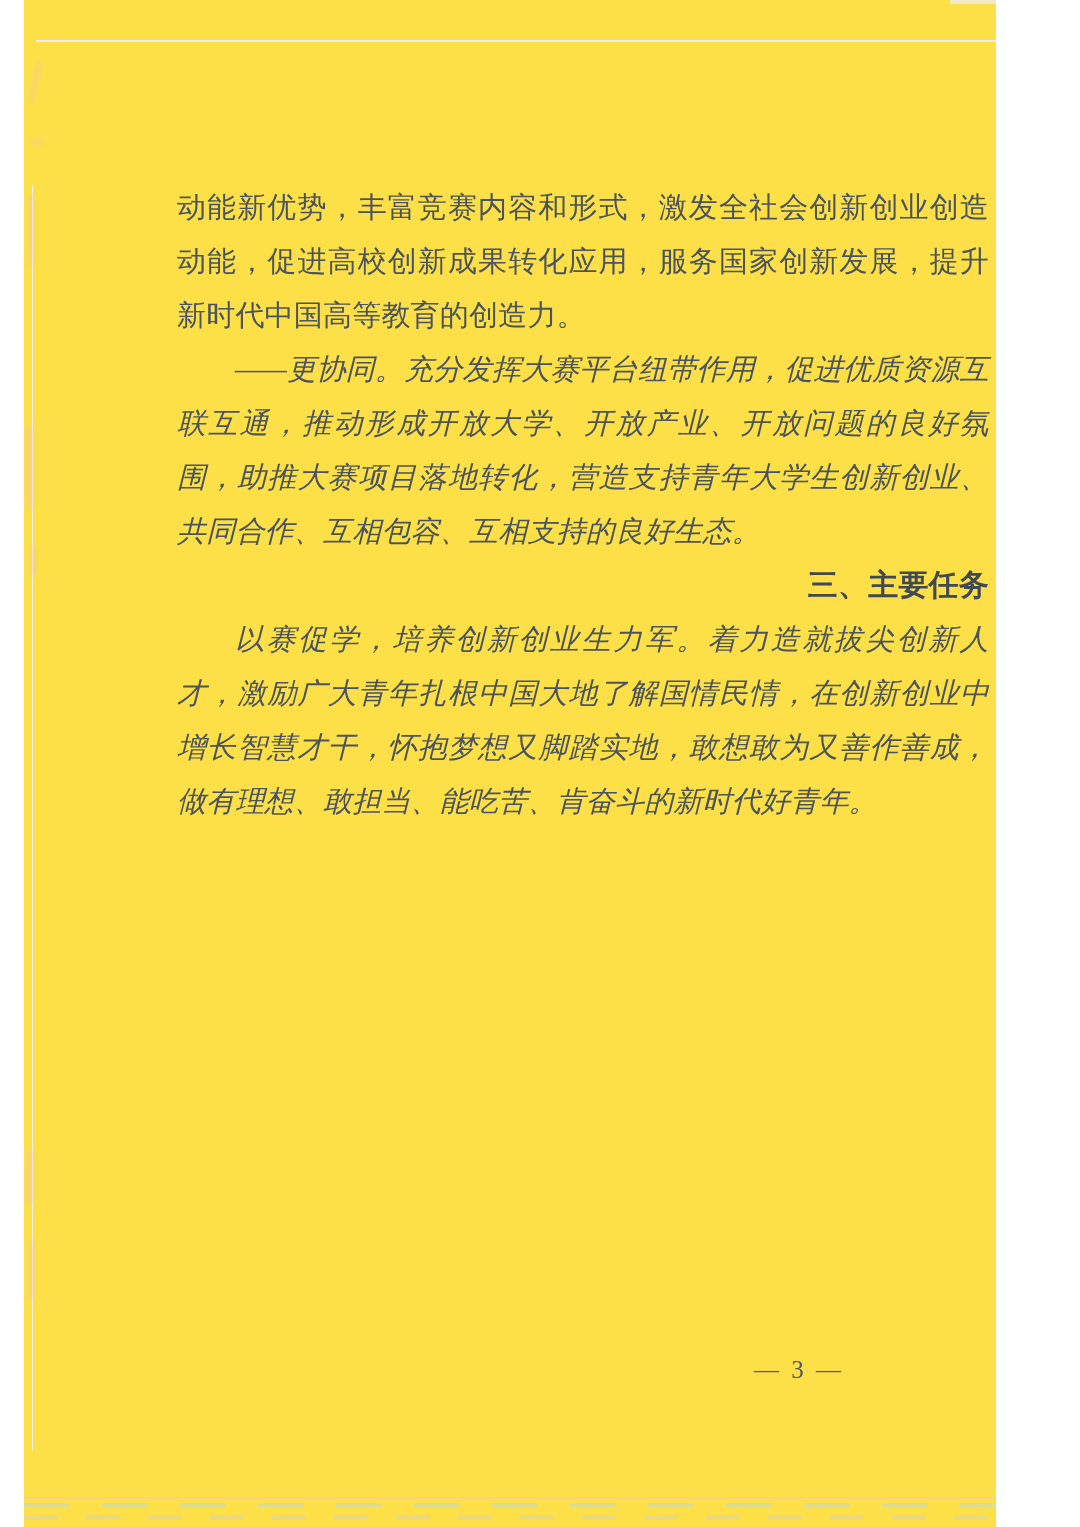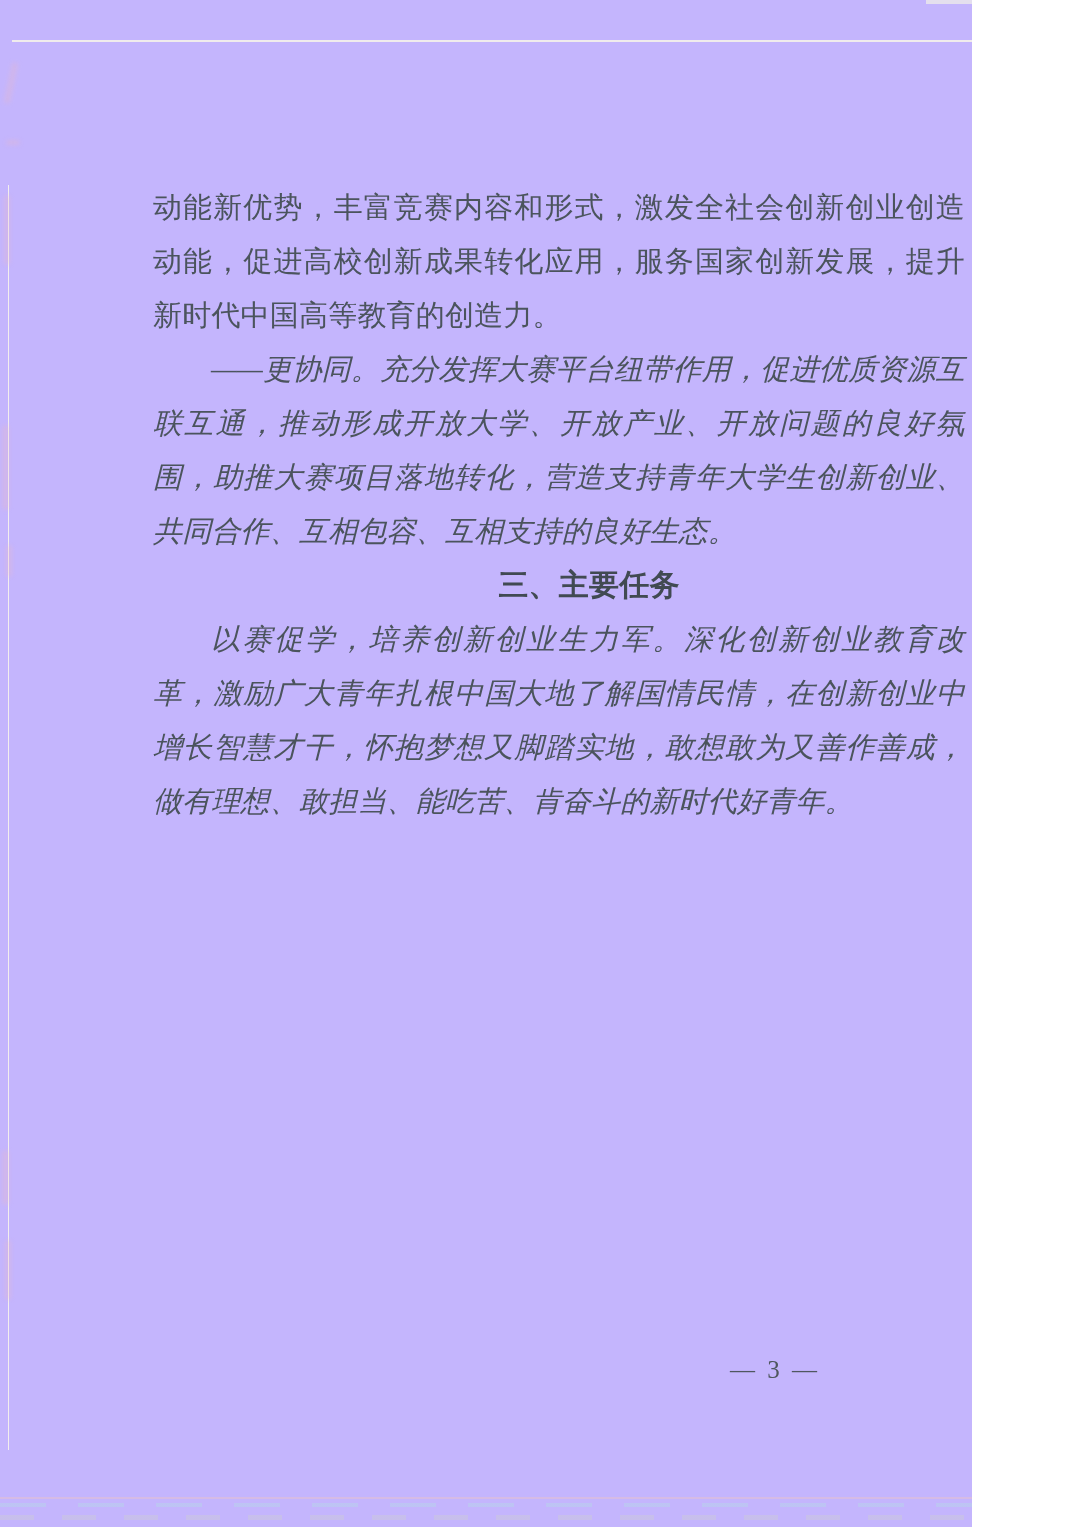--- a/index.html
+++ b/index.html
@@ -4,23 +4,24 @@
 <style>
   html, body {
     margin: 0;
     padding: 0;
     background: #ffffff;
   }
   .page {
     position: relative;
     width: 972px;
     height: 1527px;
-    background: #c4b5fd;
+    background: #fde047;
     overflow: hidden;
     font-family: "Liberation Serif", "DejaVu Serif", serif;
+    margin-left: 24px;
   }
   
   .hairline-top {
     position: absolute;
     left: 12px;
     right: 0;
     top: 40px;
     height: 2px;
     background: #f0ecec;
   }
@@ -105,21 +106,21 @@
     text-align: justify;
     text-justify: inter-ideograph;
   }
   .para.indent { text-indent: 2em; font-style: italic; }
   .para.heading {
     font-family: "Liberation Sans", "DejaVu Sans", sans-serif;
     font-weight: 700;
     font-size: 30px;
     color: #414a52;
     text-indent: 2em;
-    text-align: center;
+    text-align: right;
   }
   .page-number {
     position: absolute;
     top: 1356px;
     right: 152px;
     font-size: 25px;
     letter-spacing: 3px;
     color: #4f575f;
     font-family: "Liberation Serif", "DejaVu Serif", serif;
   }
@@ -137,21 +138,21 @@
   <div class="smudge s3"></div>
   <div class="smudge s4"></div>
   <div class="smudge s5"></div>
   <div class="smudge s6"></div>
   <div class="smudge s7"></div>
 
   <div class="content">
     <p class="para">动能新优势，丰富竞赛内容和形式，激发全社会创新创业创造动能，促进高校创新成果转化应用，服务国家创新发展，提升新时代中国高等教育的创造力。</p>
     <p class="para indent">——更协同。充分发挥大赛平台纽带作用，促进优质资源互联互通，推动形成开放大学、开放产业、开放问题的良好氛围，助推大赛项目落地转化，营造支持青年大学生创新创业、共同合作、互相包容、互相支持的良好生态。</p>
     <p class="para heading">三、主要任务</p>
-    <p class="para indent">以赛促学，培养创新创业生力军。深化创新创业教育改革，激励广大青年扎根中国大地了解国情民情，在创新创业中增长智慧才干，怀抱梦想又脚踏实地，敢想敢为又善作善成，做有理想、敢担当、能吃苦、肯奋斗的新时代好青年。</p>
+    <p class="para indent">以赛促学，培养创新创业生力军。着力造就拔尖创新人才，激励广大青年扎根中国大地了解国情民情，在创新创业中增长智慧才干，怀抱梦想又脚踏实地，敢想敢为又善作善成，做有理想、敢担当、能吃苦、肯奋斗的新时代好青年。</p>
   </div>
 
   <div class="page-number">— 3 —</div>
 
   <div class="bottom-band">
     <div class="pink-line"></div>
     <div class="blue-dashes"></div>
     <div class="gray-dashes"></div>
   </div>
 

